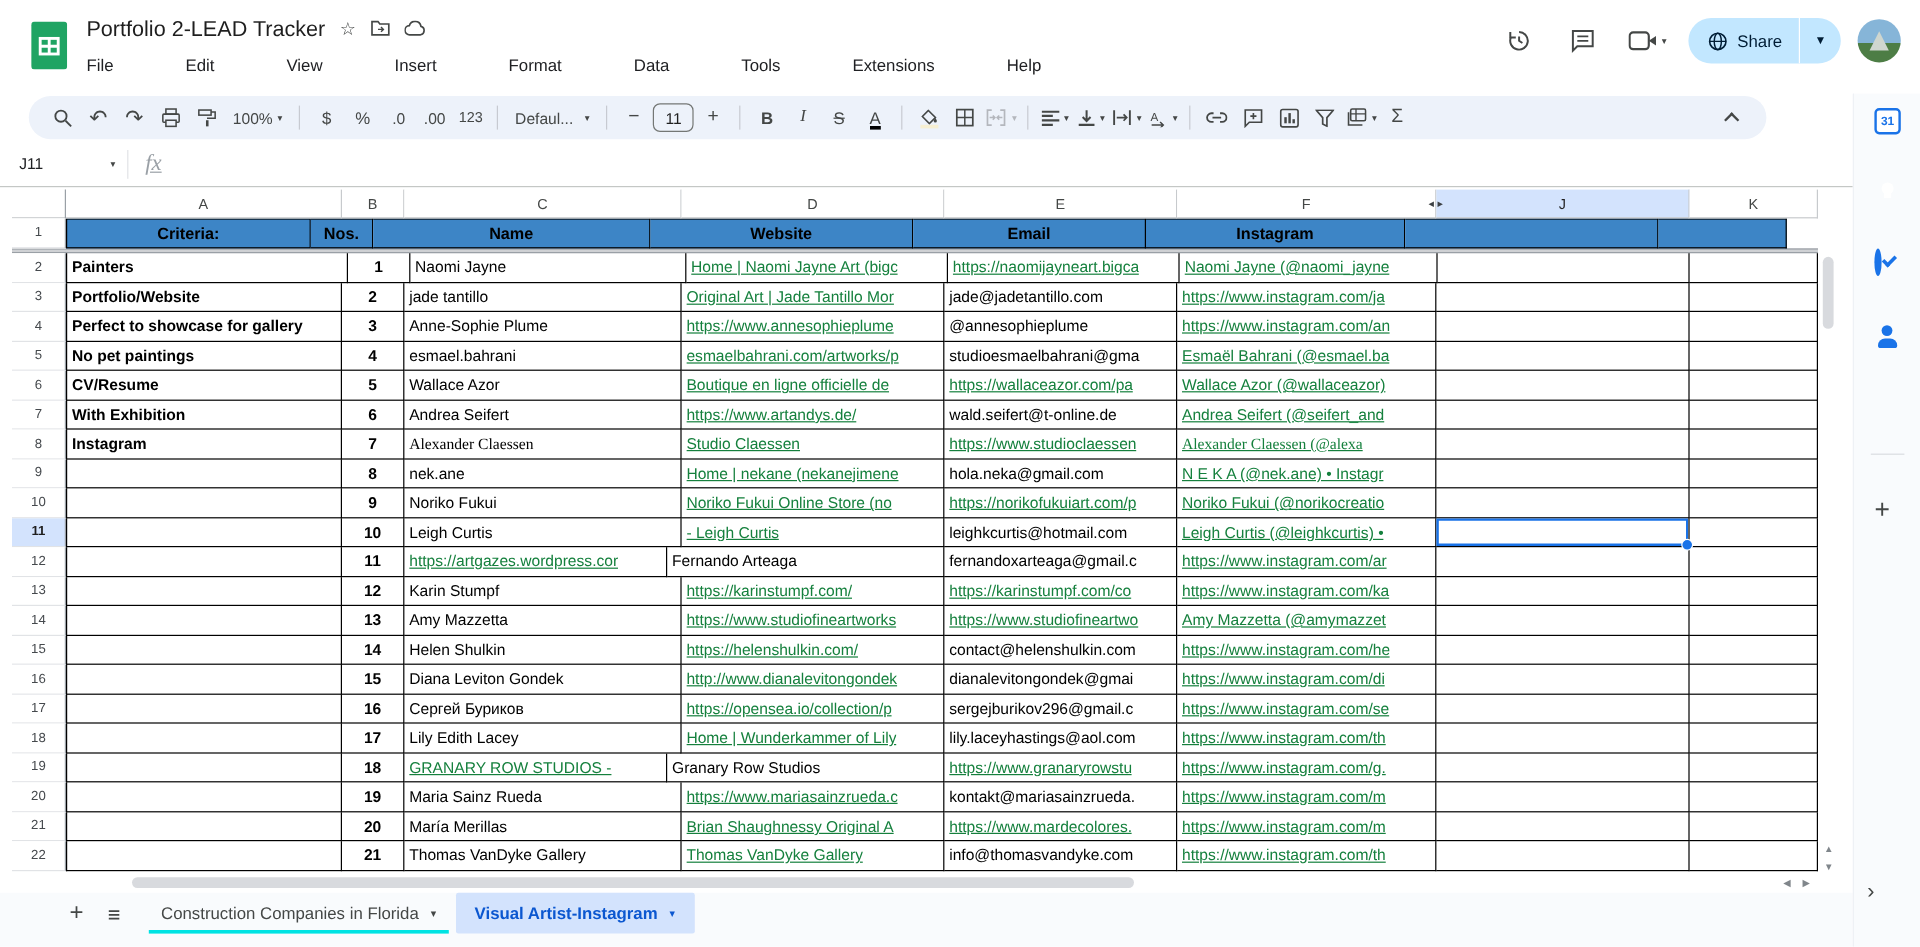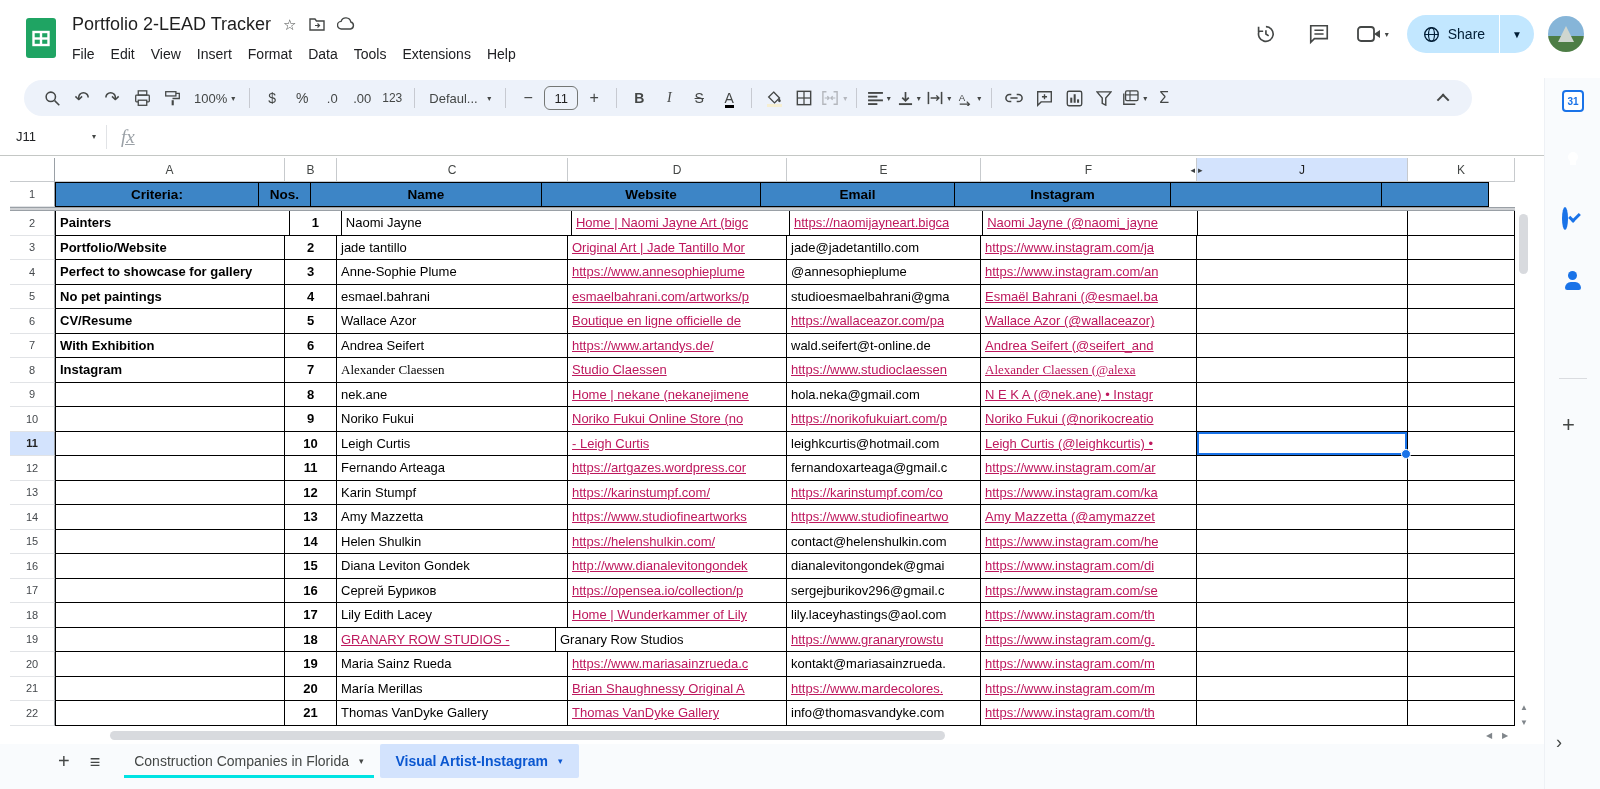--- a/index.html
+++ b/index.html
@@ -6,21 +6,21 @@
   html,body { width:1600px; height:789px; overflow:hidden; background:#fff;
     font-family:"Liberation Sans","DejaVu Sans",sans-serif; color:#1f1f1f; }
   #app { position:relative; width:1600px; height:789px; background:#fff; }
 
   
   #topbar { position:absolute; left:0; top:0; width:1600px; height:78px; background:#fff; }
   #logo { position:absolute; left:26px; top:18px; }
   #title-row { position:absolute; left:72px; top:14px; display:flex; align-items:center; gap:12px; }
   #doc-title { font-size:18px; color:#1f1f1f; }
   .tiny-ic { color:#444746; font-size:15px; line-height:1; cursor:pointer; }
-  #menu-row { position:absolute; left:64px; top:43px; display:flex; }
+  #menu-row { position:absolute; left:64px; top:43px; display:flex;gap:44px; }
   .menu-item { font-size:14px; color:#202124; padding:3px 8px; border-radius:4px; cursor:pointer; }
   #top-right { position:absolute; right:16px; top:14px; display:flex; align-items:center; gap:14px; }
   .tr-ic { width:40px; height:40px; display:flex; align-items:center; justify-content:center; cursor:pointer; color:#444746; }
   #share-btn { display:flex; align-items:center; height:38px; background:#c2e7ff; border-radius:19px; overflow:hidden; cursor:pointer; }
   #share-main { display:flex; align-items:center; gap:8px; padding:0 14px 0 16px; height:100%; }
   #share-label { font-size:14px; font-weight:500; color:#001d35; }
   #share-split { width:1px; height:38px; background:#fff; }
   #share-caret { padding:0 12px; color:#001d35; font-size:10px; }
   #avatar { width:36px; height:36px; border-radius:50%; overflow:hidden; position:relative;
     background:linear-gradient(#86b5d8 0 55%, #4d7d45 55% 100%); cursor:pointer; }
@@ -73,21 +73,21 @@
   .selhd { background:#d3e3fd; color:#1f1f1f; font-weight:500; }
   .hida { position:absolute; right:1px; top:50%; transform:translateY(-50%); font-size:9px; color:#3c4043; }
   .hidb { position:absolute; left:1px; top:50%; transform:translateY(-50%); font-size:9px; color:#3c4043; }
   .dc { padding:0 4px; display:flex; align-items:center; font-size:13px; color:#000;
     border-right:1px solid #000; border-bottom:1px solid #000; overflow:hidden; white-space:nowrap; cursor:cell; }
   .c-A { border-left:1px solid #000; }
   .hrow { background:#3d85c6; font-weight:700; justify-content:center; border-top:1px solid #000; font-size:13.5px; }
   .bold { font-weight:700; }
   .ctr { justify-content:center; }
   .emph { font-weight:400; font-family:"Liberation Serif","DejaVu Serif",serif; }
-  .lnk { color:#be185d; text-decoration:underline; overflow:hidden; white-space:nowrap; }
+  .lnk { color:#15803d; text-decoration:underline; overflow:hidden; white-space:nowrap; }
   .frozen { height:4px; background:#cfd1d4; border-top:1px solid #9aa0a6; border-bottom:1px solid #9aa0a6; }
   .selcell { position:relative; box-shadow:inset 0 0 0 2px #1a73e8; overflow:visible; }
   .selcell::after { content:''; position:absolute; right:-4px; bottom:-4px; width:8px; height:8px;
     border-radius:50%; background:#1a73e8; border:1px solid #fff; z-index:5; }
 
   
   #hscroll-thumb { position:absolute; left:110px; top:731px; width:835px; height:9px; border-radius:5px; background:#d8dade; cursor:pointer; }
   #vscroll-thumb { position:absolute; left:1519px; top:214px; width:9px; height:60px; border-radius:5px; background:#d8dade; cursor:pointer; }
   .mini-arrow { position:absolute; font-size:8px; color:#80868b; cursor:pointer; }
 
@@ -533,24 +533,24 @@
         <div class="dc" style="width:216px">
           <span class="lnk">Leigh Curtis (@leighkcurtis) •</span>
         </div>
         <div class="dc selcell" style="width:211px"></div>
         <div class="dc" style="width:107px"></div>
       </div>
       <div class="grow">
         <div class="rh">12</div>
         <div class="dc c-A bold" style="width:230px"></div>
         <div class="dc bold ctr" style="width:52px">11</div>
+        <div class="dc" style="width:219px">
+          <span class="lnk">https://artgazes.wordpress.cor</span>
+        </div>
         <div class="dc" style="width:231px">Fernando Arteaga</div>
-        <div class="dc" style="width:219px">
-          <span class="lnk">https://artgazes.wordpress.cor</span>
-        </div>
         <div class="dc" style="width:194px">fernandoxarteaga@gmail.c</div>
         <div class="dc" style="width:216px">
           <span class="lnk">https://www.instagram.com/ar</span>
         </div>
         <div class="dc" style="width:211px"></div>
         <div class="dc" style="width:107px"></div>
       </div>
       <div class="grow">
         <div class="rh">13</div>
         <div class="dc c-A bold" style="width:230px"></div>

